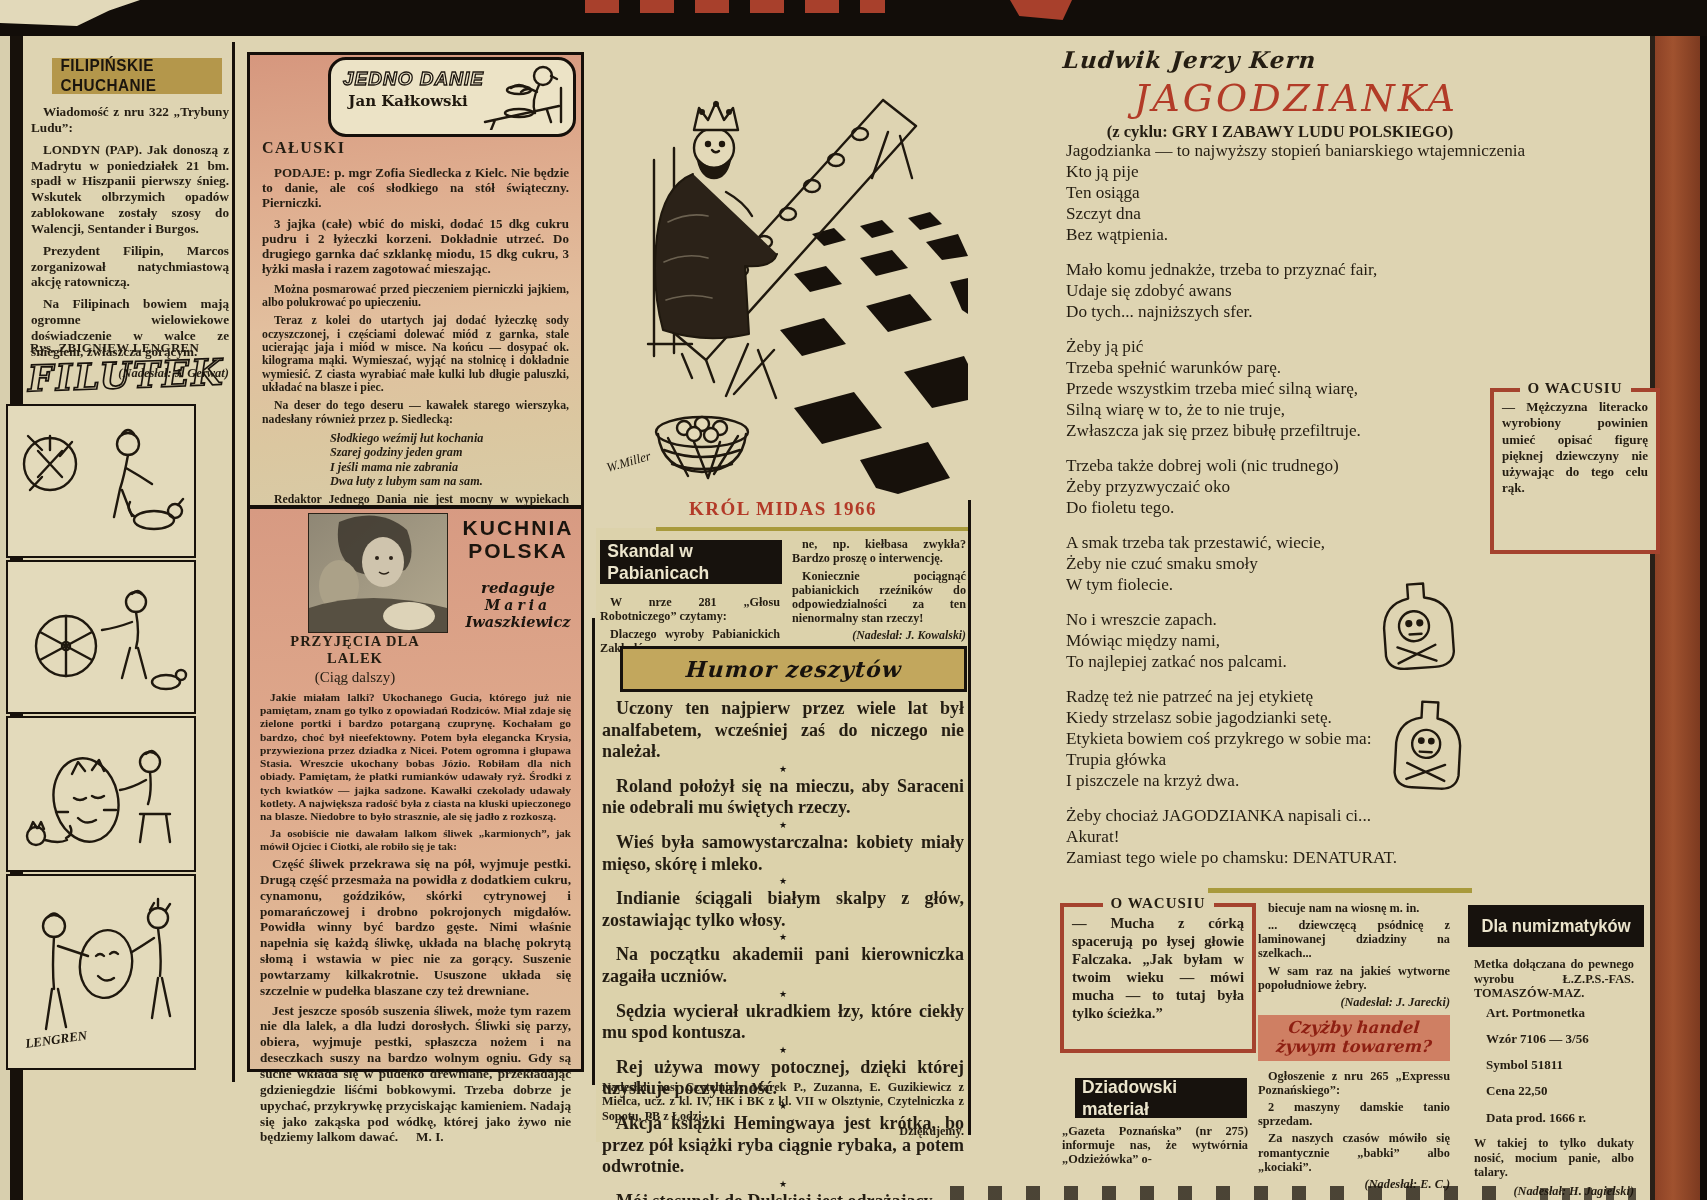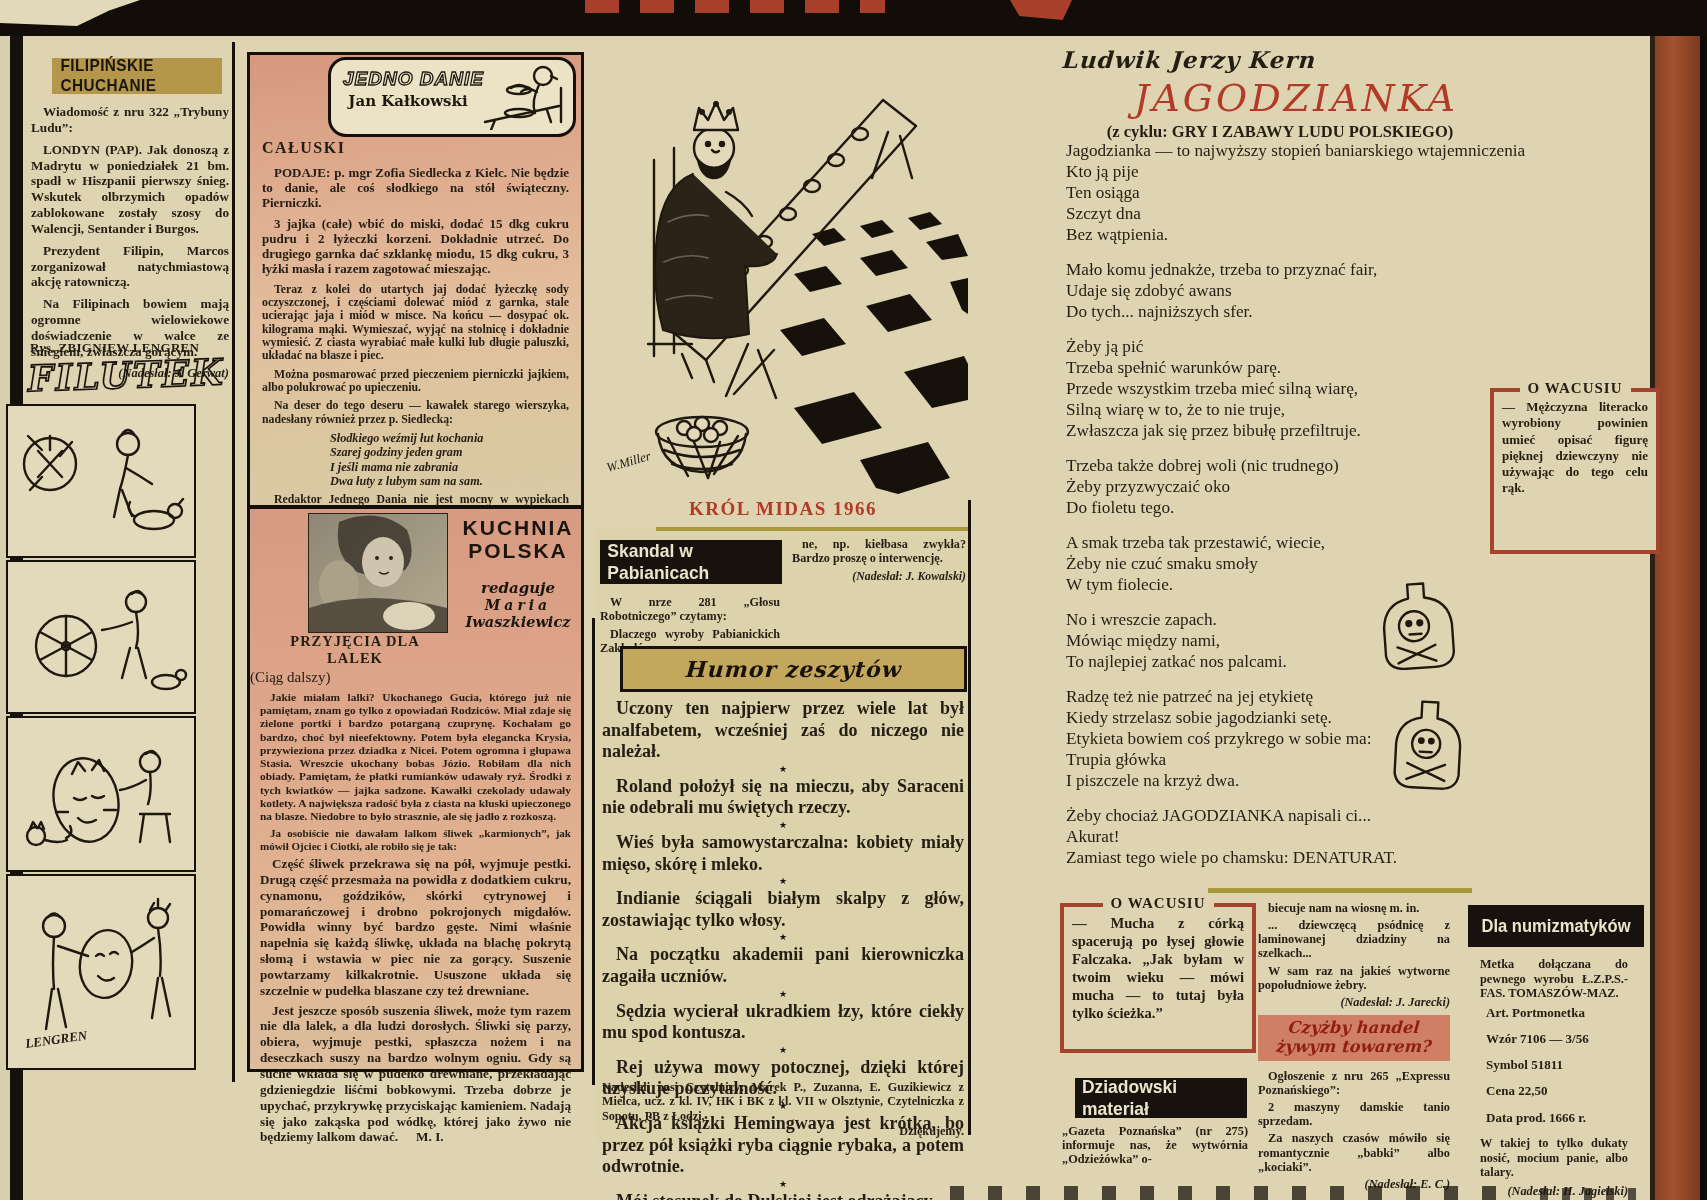--- a/index.html
+++ b/index.html
@@ -46,21 +46,21 @@
   .verse{margin:2px 0 5px 68px;font-style:italic;font-weight:700;font-size:12.2px;line-height:1.18}
   .kuchnia{left:247px;top:506px;width:331px;height:560px;border:3.5px solid #150f0a;
            background:linear-gradient(178deg,#d79a82 0%,#dfa98c 45%,#e0b795 75%,#dcbd9c 100%)}
   .photo{position:absolute;left:58px;top:4px;width:138px;height:118px;border:1px solid #2a2218}
   .ktitle{position:absolute;right:2px;top:8px;width:122px;text-align:center;color:#1b150e}
   .ktitle .t{font-family:"Liberation Sans","DejaVu Sans",sans-serif;font-weight:900;font-size:21px;letter-spacing:2px;line-height:1.08}
   .ktitle .r{font-family:"DejaVu Serif",serif;font-style:italic;font-weight:bold;font-size:15px;margin-top:17px}
   .ktitle .e1{font-family:"DejaVu Serif",serif;font-style:italic;font-weight:bold;font-size:14px;letter-spacing:4px}
   .ktitle .e2{font-family:"DejaVu Serif",serif;font-style:italic;font-weight:bold;font-size:14.5px}
   .kheading{position:absolute;left:0;top:124px;width:210px;text-align:center;font-weight:800;font-size:14.5px;letter-spacing:1px;line-height:1.2}
-  .ksub{position:absolute;left:0;top:160px;width:210px;text-align:left;font-size:15px}
+  .ksub{position:absolute;left:0;top:160px;width:210px;text-align:center;font-size:15px}
   .kbody{position:absolute;left:10px;top:182px;width:311px}
   .kbody p{margin:0 0 4px;text-align:justify;font-weight:700}
   .kp1{font-size:11.4px;line-height:1.16;text-indent:10px}
   .kp2{font-size:11px;line-height:1.13;text-indent:10px}
   .kp3,.kp4{font-size:13.2px;line-height:1.2;text-indent:12px}
   .mi{font-weight:800;margin-left:18px}
   
   .humorbg{left:596px;top:528px;width:372px;height:614px;background:#dcd2ab}
   .midascap{left:598px;top:498px;width:370px;text-align:center;color:#b33a28;font-weight:700;font-size:19px;letter-spacing:1.5px}
   .oliverule{background:#a89a3c}
@@ -96,21 +96,21 @@
   .colB p{margin:0 0 3px;font-size:12.3px;font-weight:700;line-height:1.15;text-align:justify;text-indent:10px}
   .colB .cr,.colC .cr{font-style:italic;text-align:right;text-indent:0}
   .czyzby{margin:6px 0 8px;background:#cf7f63;padding:4px 2px;text-align:center}
   .czyzby div{font-family:"DejaVu Serif",serif;font-style:italic;font-weight:800;font-size:16.5px;line-height:1.15;color:#8e1f12;transform:skewX(-5deg)}
   .dziadbox{left:1075px;top:1078px;width:172px;height:40px}
   .dziadbox span{font-size:19px}
   .dziadtxt{left:1062px;top:1124px;width:186px;font-size:12.3px;font-weight:700;line-height:1.15;text-align:justify}
   .numbox{left:1468px;top:905px;width:176px;height:42px}
   .numbox span{font-size:18px}
   .colC{left:1462px;top:957px;width:184px}
-  .colC p{margin:0 18px 4px;font-size:12.3px;font-weight:700;line-height:1.18;text-align:justify}
+  .colC p{margin:0 12px 4px;font-size:12.3px;font-weight:700;line-height:1.18;text-align:justify}
   .colC .row{font-size:13px;font-weight:800;padding-left:24px;margin:0 0 11px;text-align:left}
   .bleed1{left:950px;top:1186px;width:560px;height:14px;background:repeating-linear-gradient(90deg,#1a140c 0 14px,transparent 14px 38px);opacity:.75}
   .bleed2{left:1540px;top:1188px;width:110px;height:12px;background:repeating-linear-gradient(90deg,#1a140c 0 8px,transparent 8px 22px);opacity:.7}
 </style>
 </head>
 <body>
 
 <div class="abs paper"></div>
 <div class="abs topbar"></div>
 <div class="abs torn"></div>
@@ -205,22 +205,22 @@
         <path d="M74 16 l6 3 M62 25 q-8 16 -4 28 M60 32 q-10 -6 -16 0"></path>
         <ellipse cx="42" cy="30" rx="12" ry="4"></ellipse>
         <path d="M34 28 q8 -6 16 0 M84 28 v34"></path>
       </g>
     </svg>
   </div>
   <div class="calinner">
     <h2>CAŁUSKI</h2>
     <p><span>PODAJE:</span> <b>p. mgr Zofia Siedlecka z Kielc.</b> <span>Nie będzie to danie, ale coś słodkiego na stół świąteczny. Pierniczki.</span></p>
     <p>3 jajka (całe) wbić do miski, dodać 15 dkg cukru pudru i 2 łyżeczki korzeni. Dokładnie utrzeć. Do drugiego garnka dać szklankę miodu, 15 dkg cukru, 3 łyżki masła i razem zagotować mieszając.</p>
+    <p class="sm">Można posmarować przed pieczeniem pierniczki jajkiem, albo polukrować po upieczeniu.</p>
     <p class="sm">Teraz z kolei do utartych jaj dodać łyżeczkę sody oczyszczonej, i częściami dolewać miód z garnka, stale ucierając jaja i miód w misce. Na końcu — dosypać ok. kilograma mąki. Wymieszać, wyjąć na stolnicę i dokładnie wymiesić. Z ciasta wyrabiać małe kulki lub długie paluszki, układać na blasze i piec.</p>
-    <p class="sm">Można posmarować przed pieczeniem pierniczki jajkiem, albo polukrować po upieczeniu.</p>
     <p class="sm">Na deser do tego deseru — kawałek starego wierszyka, nadesłany również przez p. Siedlecką:</p>
     <div class="verse">
       <div>Słodkiego weźmij łut kochania</div>
       <div>Szarej godziny jeden gram</div>
       <div>I jeśli mama nie zabrania</div>
       <div>Dwa łuty z lubym sam na sam.</div>
     </div>
     <p class="sm">Redaktor Jednego Dania nie jest mocny w wypiekach (ciastek), więc tych „całusków” nie wypróbował, za co swych Czytelników przeprasza.</p>
   </div>
 </div>
@@ -319,20 +319,21 @@
 
 <div class="abs blackbox skandalbox">
   <span>Skandal w Pabianicach</span>
 </div>
 <div class="abs skl">
   <p>W nrze 281 „Głosu Robotniczego” czytamy:</p>
   <p style="font-weight:800">Dlaczego wyroby Pabianickich Zakładów są smacz-</p>
 </div>
 <div class="abs skr">
   <p style="font-weight:800">ne, np. kiełbasa zwykła? Bardzo proszę o interwencję.</p>
+  <p>Koniecznie pociągnąć pabianickich rzeźników do odpowiedzialności za ten nienormalny stan rzeczy!</p>
   <p class="cr">(Nadesłał: J. Kowalski)</p>
 </div>
 
 <div class="abs humorhead">
   <span>Humor zeszytów</span>
 </div>
 <div class="abs humoritems">
   <p>Uczony ten najpierw przez wiele lat był analfabetem, wcześniej zaś do niczego nie należał.</p>
   <div class="star">★</div>
   <p>Roland położył się na mieczu, aby Saraceni nie odebrali mu świętych rzeczy.</p>

